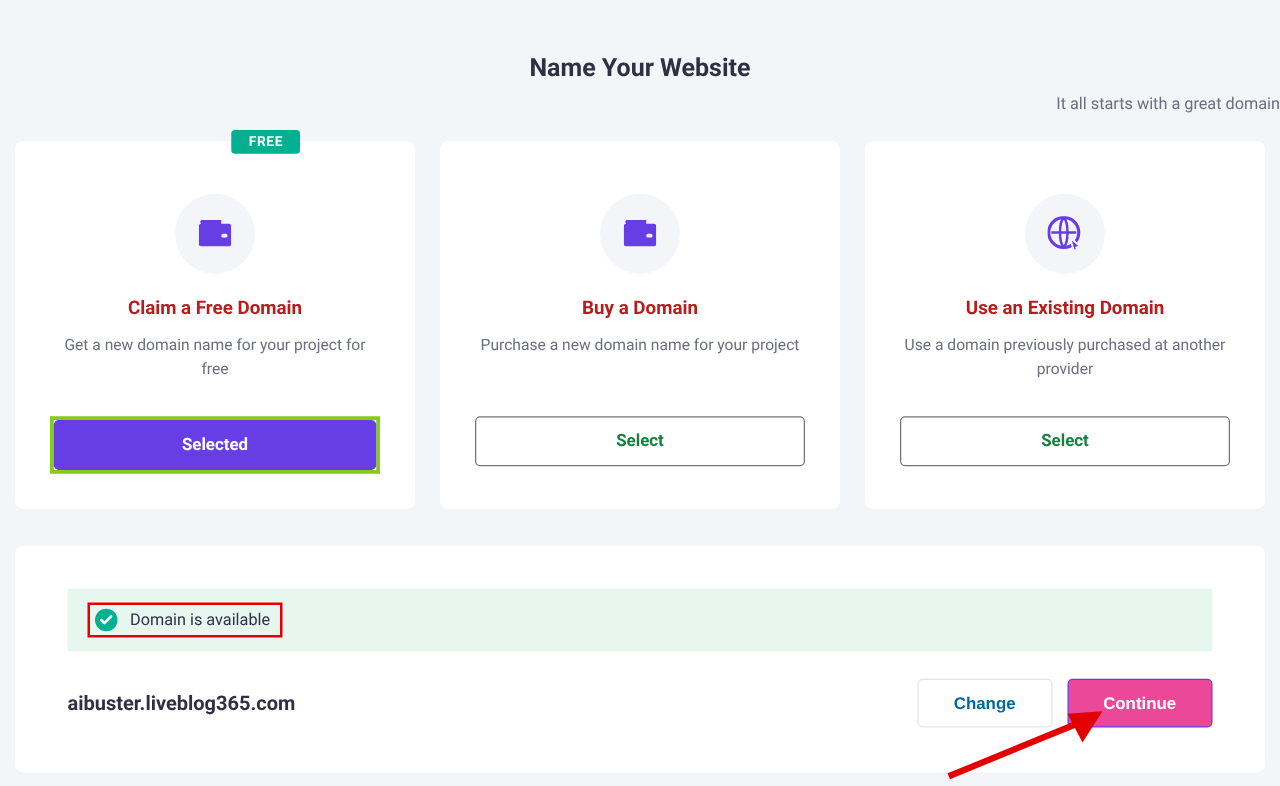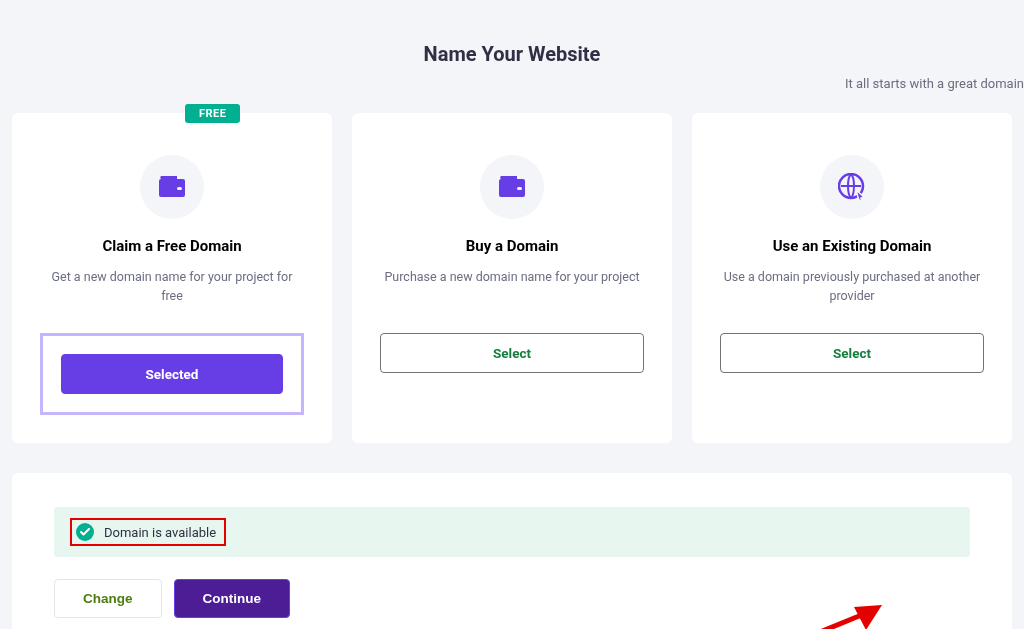--- a/index.html
+++ b/index.html
@@ -59,21 +59,21 @@
       background: #F4F5F9;
       border-radius: 50%;
       margin: 0 auto 18px;
       display: flex;
       align-items: center;
       justify-content: center;
     }
     .card-title {
       font-size: 15px;
       font-weight: 700;
-      color: #000000;
+      color: #b91c1c;
       margin-bottom: 12px;
     }
     .card-desc {
       font-size: 12.5px;
       color: #6B6E80;
       line-height: 1.55;
       margin-bottom: 26px;
       min-height: 40px;
     }
     .btn {
@@ -90,22 +90,22 @@
       background: #673DE6;
       color: #FFFFFF;
       border: 1px solid #673DE6;
     }
     .btn-outline {
       background: #FFFFFF;
       color: #15803d;
       border: 1px solid #737373;
     }
     .highlight-red {
-      border: 3px solid #c4b5fd;
-      padding: 18px;
+      border: 3px solid #84cc16;
+      padding: 0;
     }
     .bottom-panel {
       background: #FFFFFF;
       border-radius: 6px;
       margin: 30px 12px 0;
       padding: 34px 42px 36px;
       position: relative;
     }
     .availability-bar {
       background: #E7F7F0;
@@ -147,30 +147,30 @@
       font-size: 16px;
       font-weight: 700;
       color: #2F3044;
     }
     .actions {
       display: flex;
       gap: 12px;
     }
     .btn-change {
       background: #FFFFFF;
-      color: #4d7c0f;
+      color: #0369a1;
       border: 1px solid #E4E5EB;
       border-radius: 4px;
       font-size: 13.5px;
       font-weight: 700;
       padding: 11px 28px;
       cursor: pointer;
     }
     .btn-continue {
-      background: #4c1d95;
+      background: #ec4899;
       color: #FFFFFF;
       border: 1px solid #673DE6;
       border-radius: 4px;
       font-size: 13.5px;
       font-weight: 700;
       padding: 11px 28px;
       cursor: pointer;
     }
     .arrow {
       position: absolute;
@@ -239,20 +239,21 @@
       <span class="check-circle">
         <svg viewBox="0 0 10 8">
             <path d="M1 4l2.5 2.5L9 1" stroke="#FFF" stroke-width="2" fill="none" stroke-linecap="round" stroke-linejoin="round"></path>
           </svg>
       </span>
       <span class="availability-text">Domain is available</span>
     </span>
   </div>
 
   <div class="domain-row">
+    <div class="domain-name">aibuster.liveblog365.com</div>
     <div class="actions">
       <button class="btn-change">Change</button>
       <button class="btn-continue">Continue</button>
     </div>
   </div>
 
   <svg class="arrow" viewBox="0 0 130 60">
     <line x1="5" y1="55" x2="110" y2="12" stroke="#E30000" stroke-width="5"></line>
     <polygon points="100,5 128,3 112,28" fill="#E30000"></polygon>
   </svg>

